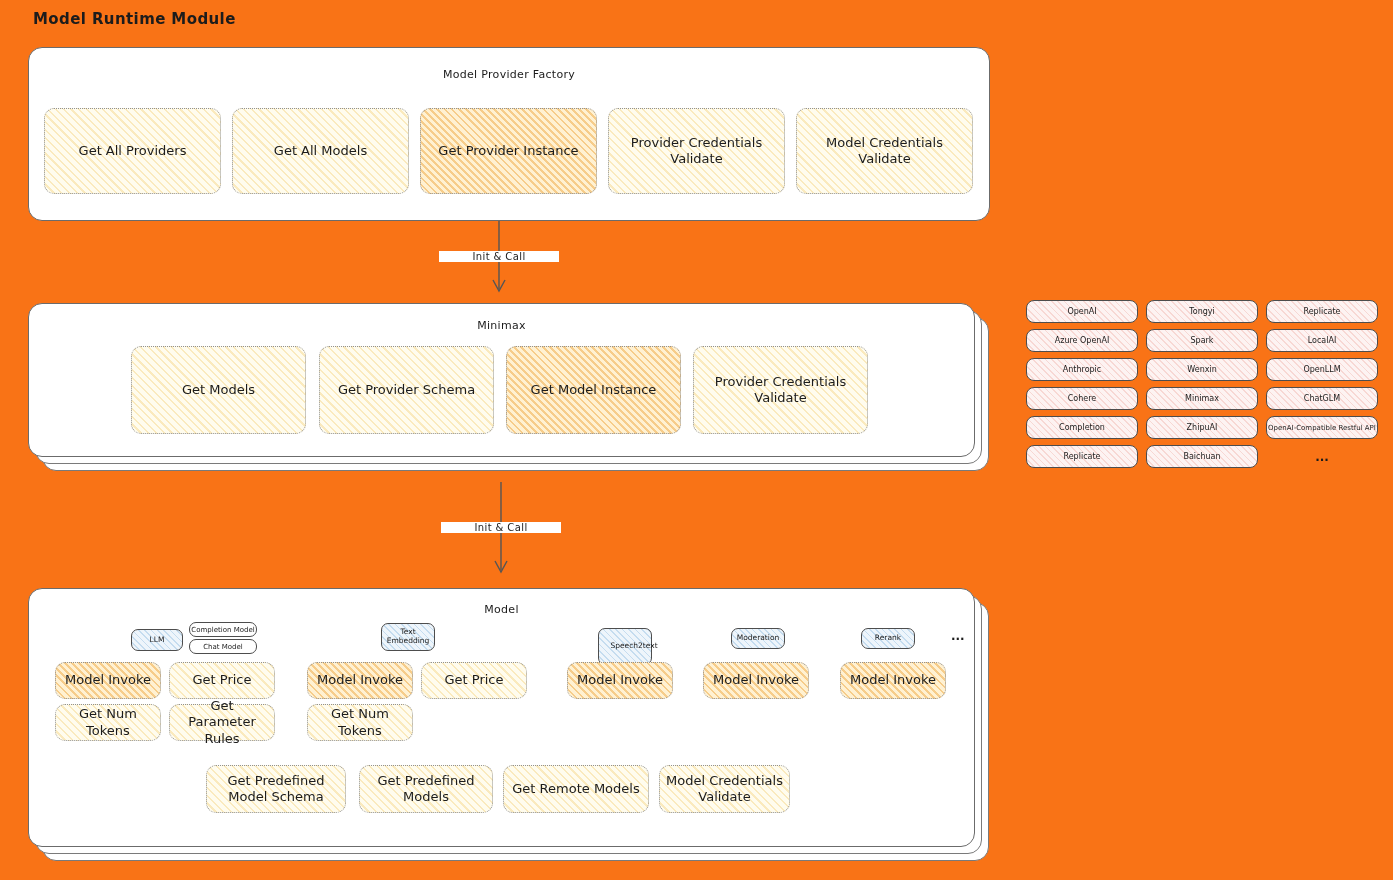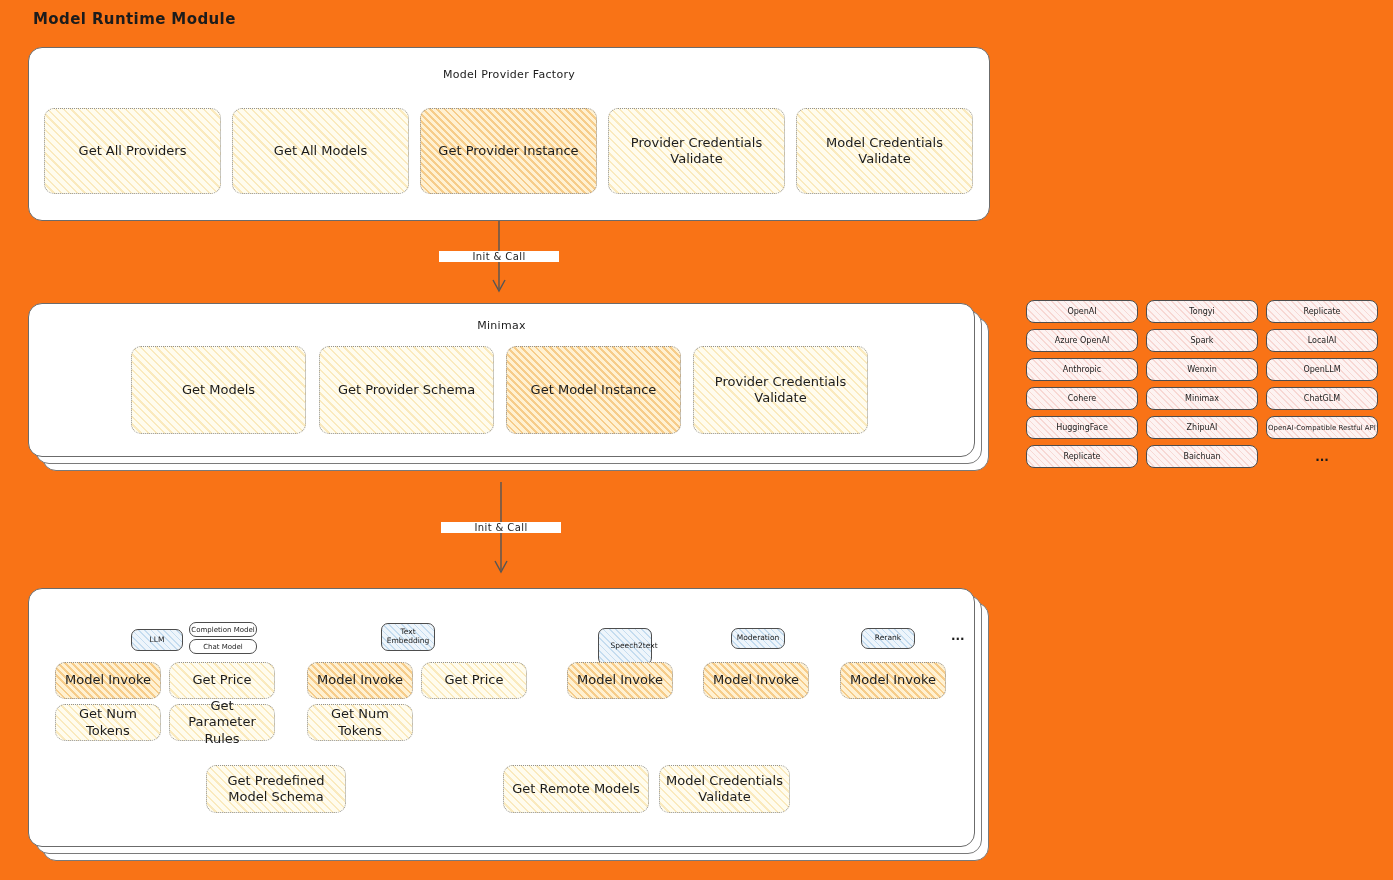--- a/index.html
+++ b/index.html
@@ -88,37 +88,38 @@
     <div class="chip">Replicate</div>
     <div class="chip">Azure OpenAI</div>
     <div class="chip">Spark</div>
     <div class="chip">LocalAI</div>
     <div class="chip">Anthropic</div>
     <div class="chip">Wenxin</div>
     <div class="chip">OpenLLM</div>
     <div class="chip">Cohere</div>
     <div class="chip">Minimax</div>
     <div class="chip">ChatGLM</div>
-    <div class="chip">HuggingFace</div>
+    <div class="chip">Completion</div>
     <div class="chip">ZhipuAI</div>
     <div class="chip sm">OpenAI-Compatible Restful API</div>
     <div class="chip">Replicate</div>
     <div class="chip">Baichuan</div>
     <div class="chip-more">...</div>
   </div>
 
   <svg class="arrow" style="left:492px;top:482px;" width="18" height="98">
     <line x1="9" y1="0" x2="9" y2="88" stroke="#555" stroke-width="1.4"></line>
     <polyline points="3,79 9,90 15,79" fill="none" stroke="#555" stroke-width="1.4"></polyline>
   </svg>
   <div class="arrow-label" style="left:441px;top:522px;">Init &amp; Call</div>
 
   <div class="stack-l2" style="left:42px;top:602px;width:945px;height:257px;"></div>
   <div class="stack-l1" style="left:35px;top:595px;width:945px;height:257px;"></div>
   <div class="bigbox" style="left:28px;top:588px;width:945px;height:257px;">
+    <div class="box-title" style="top:14px;">Model</div>
 
     <div class="tag" style="left:102px;top:40px;width:52px;height:22px;">LLM</div>
     <div class="subtag" style="left:160px;top:33px;width:68px;height:15px;">Completion Model</div>
     <div class="subtag" style="left:160px;top:50px;width:68px;height:15px;">Chat Model</div>
     <div class="tag" style="left:352px;top:34px;width:54px;height:28px;padding:1px 6px;">Text Embedding</div>
     <div class="tag" style="left:569px;top:39px;width:54px;height:37px;padding-left:18px;">Speech2text</div>
     <div class="tag" style="left:702px;top:39px;width:54px;height:21px;">Moderation</div>
     <div class="tag" style="left:832px;top:39px;width:54px;height:21px;">Rerank</div>
     <div class="model-more" style="left:922px;top:40px;">...</div>
 
@@ -128,17 +129,18 @@
     <div class="btn" style="left:392px;top:73px;width:106px;height:37px;">Get Price</div>
     <div class="btn hl" style="left:538px;top:73px;width:106px;height:37px;">Model Invoke</div>
     <div class="btn hl" style="left:674px;top:73px;width:106px;height:37px;">Model Invoke</div>
     <div class="btn hl" style="left:811px;top:73px;width:106px;height:37px;">Model Invoke</div>
 
     <div class="btn" style="left:26px;top:115px;width:106px;height:37px;">Get Num Tokens</div>
     <div class="btn" style="left:140px;top:115px;width:106px;height:37px;">Get Parameter Rules</div>
     <div class="btn" style="left:278px;top:115px;width:106px;height:37px;">Get Num Tokens</div>
 
     <div class="btn" style="left:177px;top:176px;width:140px;height:48px;">Get Predefined Model Schema</div>
+    <div class="btn" style="left:330px;top:176px;width:134px;height:48px;">Get Predefined Models</div>
     <div class="btn" style="left:474px;top:176px;width:146px;height:48px;">Get Remote Models</div>
     <div class="btn" style="left:630px;top:176px;width:131px;height:48px;">Model Credentials Validate</div>
   </div>
 
 </div>
 
 </body></html>

